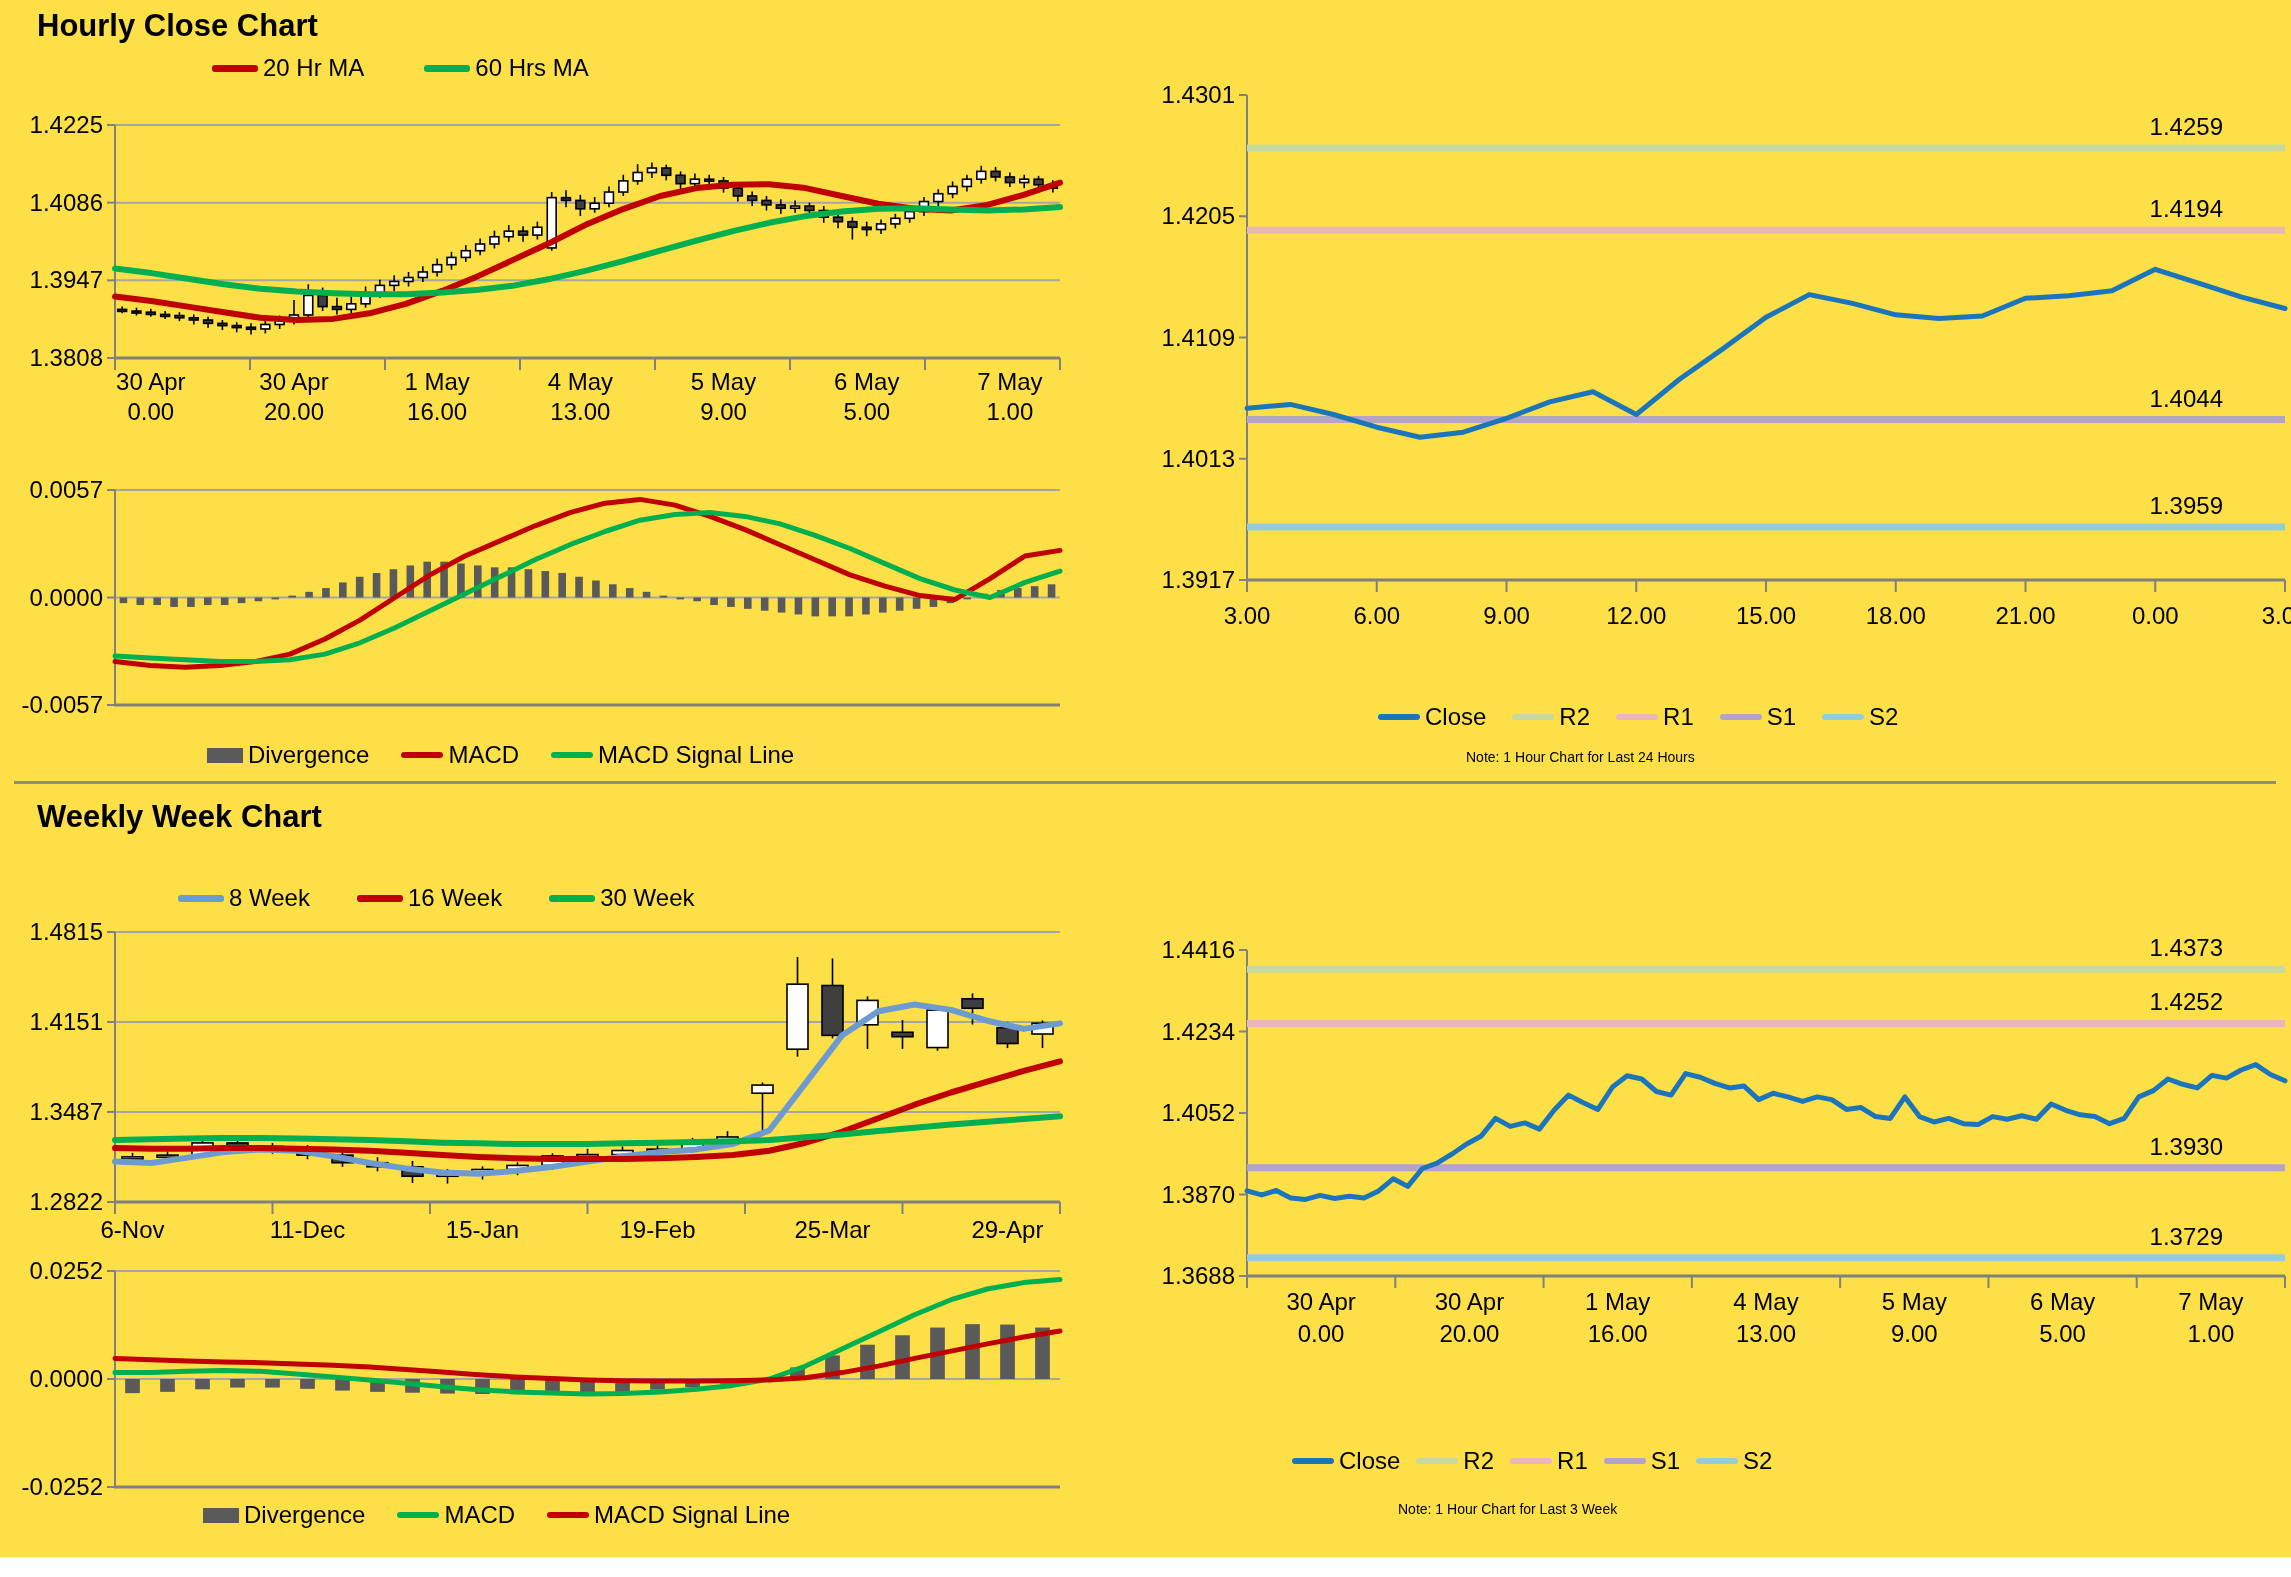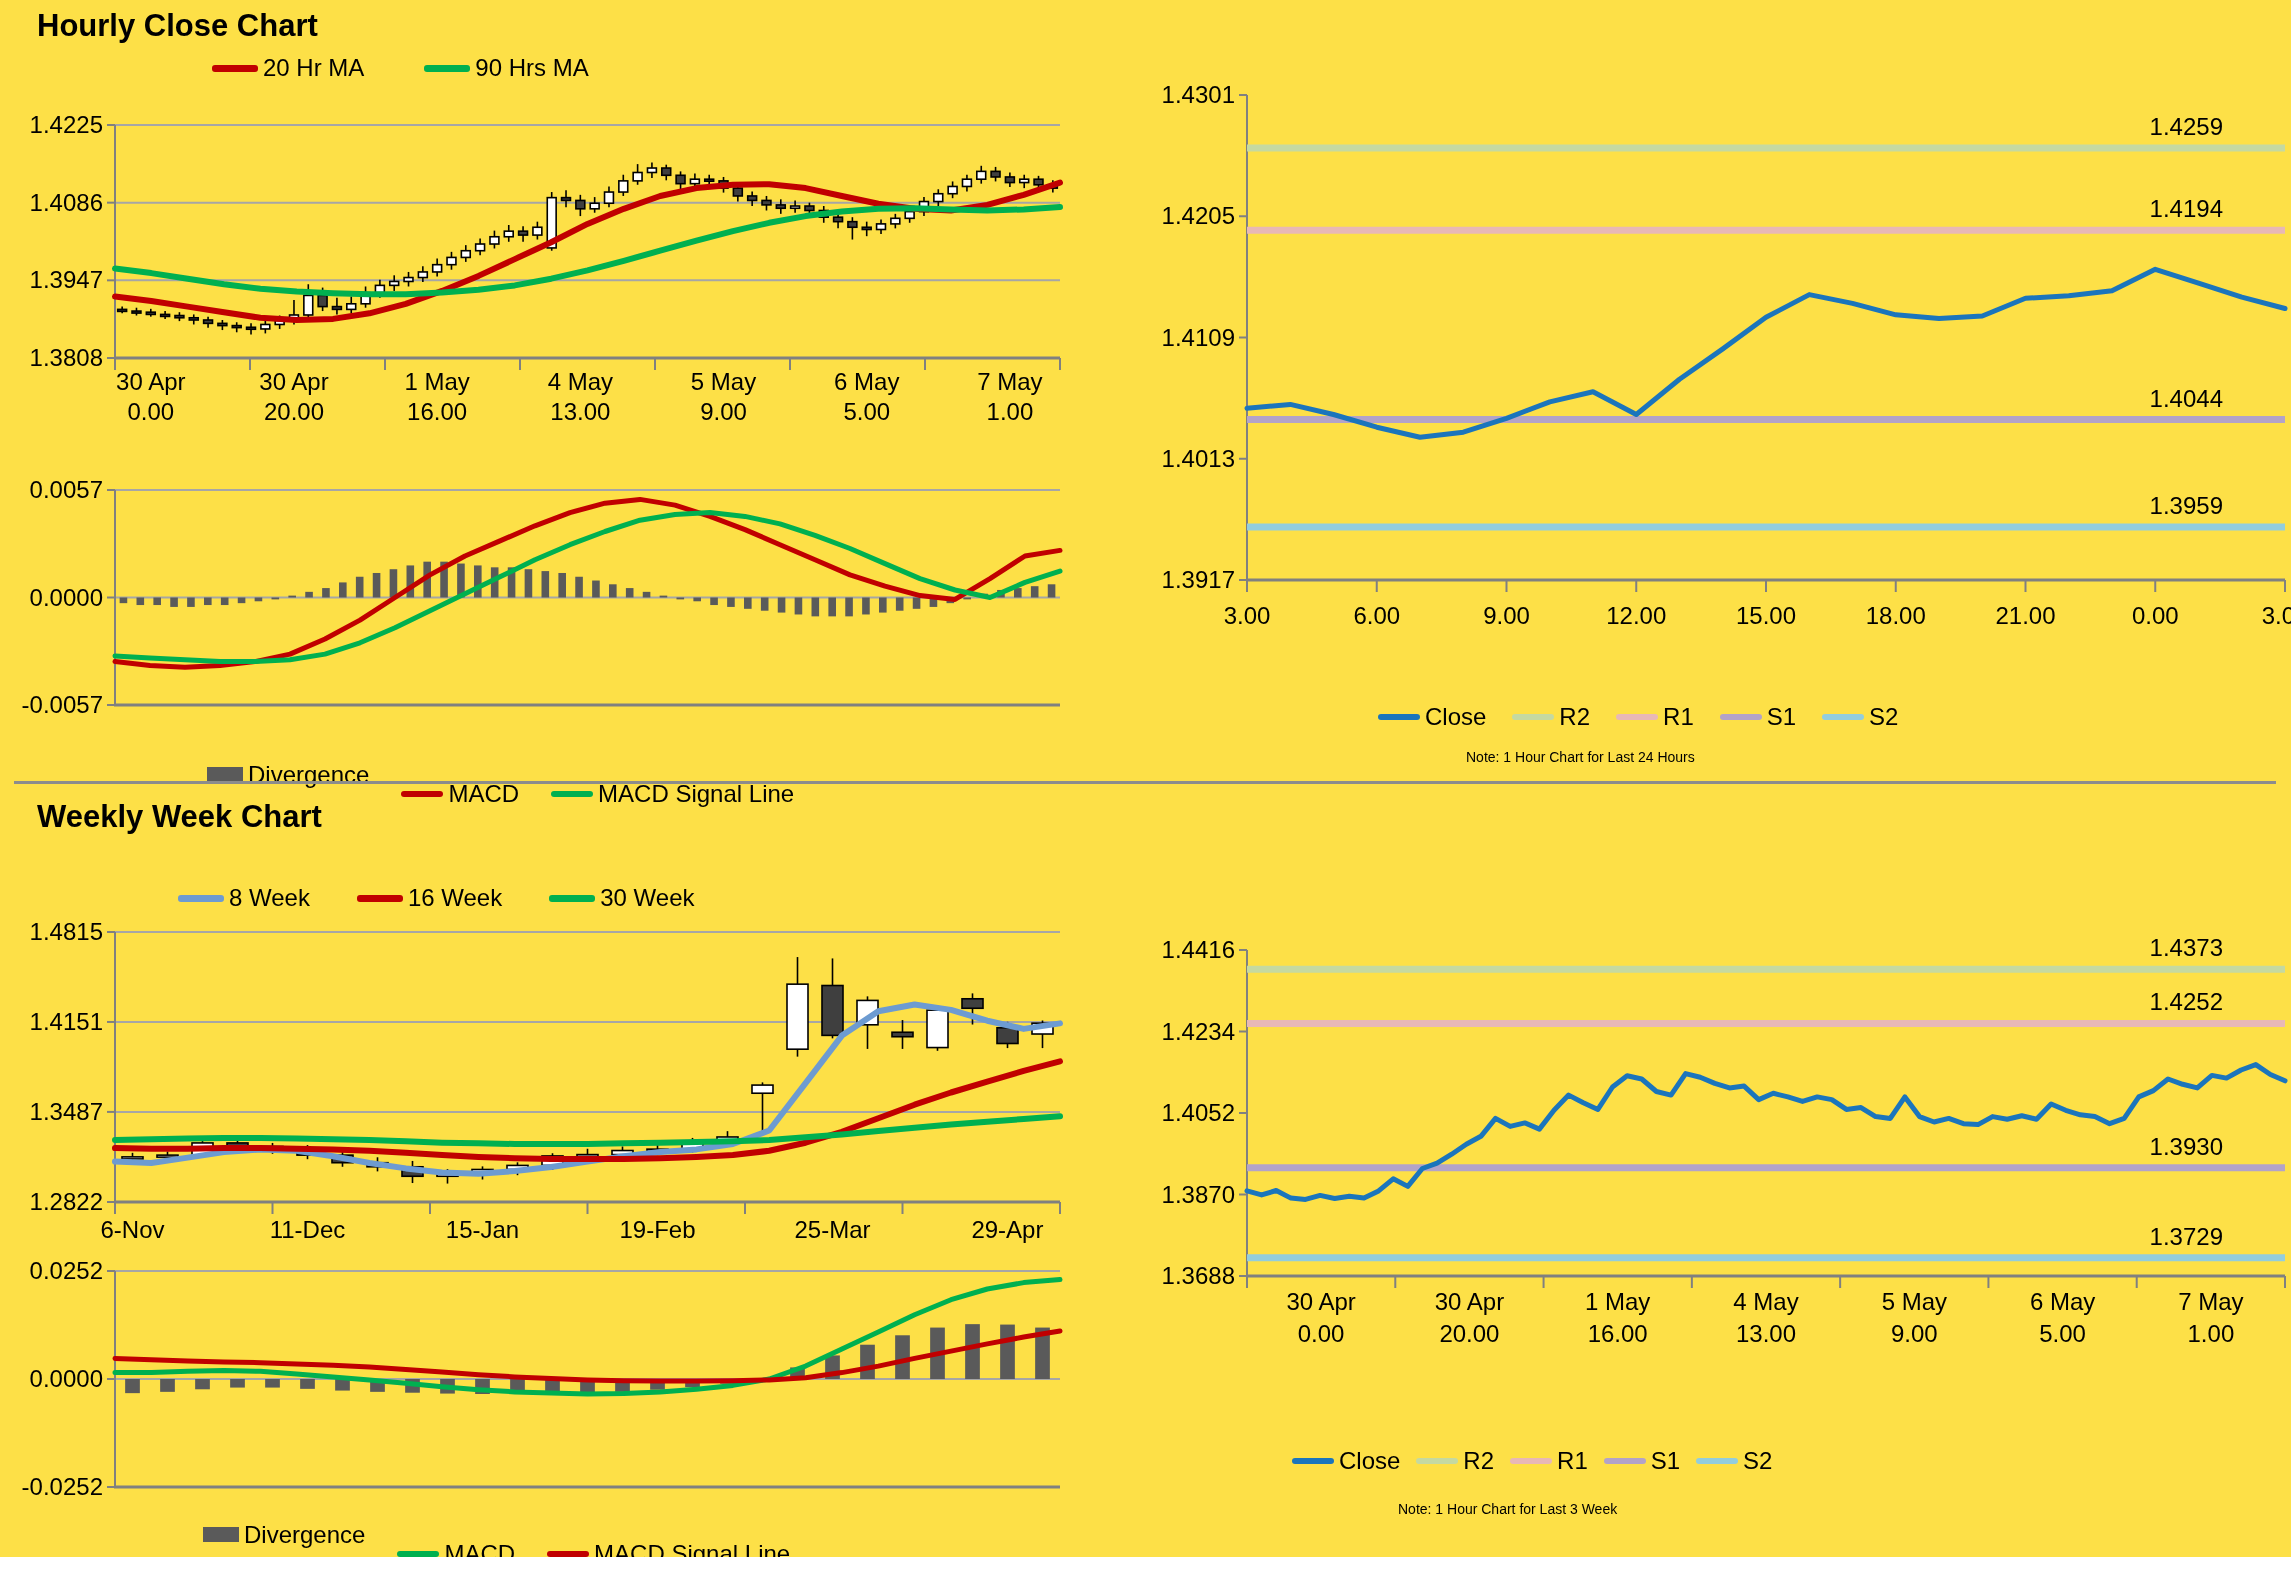--- a/index.html
+++ b/index.html
@@ -11,42 +11,42 @@
   svg text{font-size:24px;fill:#000;font-family:"Liberation Sans",sans-serif;}
   .legend{display:flex;align-items:center;white-space:nowrap;}
   .li{display:flex;align-items:center;}
   .sw{display:inline-block;flex:none;}
   .sw.line{width:46px;height:7px;border-radius:3px;}
   .sw.lineS{width:42px;height:6px;border-radius:3px;}
   .sw.box{width:36px;height:15px;}
   .lt{font-size:24px;margin-left:5px;}
   .g60 .li + .li{margin-left:60px;}
   .g47 .li + .li{margin-left:47px;}
-  .g32 .li + .li{margin-left:32px;margin-top:39px;}
+  .g32 .li + .li{margin-left:32px;}
   .g26 .li + .li{margin-left:26px;}
   .g16 .li + .li{margin-left:16px;}
   .note{font-size:14px;white-space:nowrap;}
   .hr{position:absolute;left:14px;width:2262px;height:3px;background:#8C8C8C;}
 </style>
 </head>
 <body>
 
 <div id="root">
 
   <h1 class="abs title" style="left:37px;top:8px;">Hourly Close Chart</h1>
   <h1 class="abs title" style="left:37px;top:799px;">Weekly Week Chart</h1>
 
   <div class="abs legend g60" style="left:212px;top:54px;">
     <span class="li">
       <i class="sw line" style="background: rgb(192, 0, 0);"></i>
       <span class="lt">20 Hr MA</span>
     </span>
     <span class="li">
       <i class="sw line" style="background: rgb(0, 176, 80);"></i>
-      <span class="lt">90 Hrs MA</span>
+      <span class="lt">60 Hrs MA</span>
     </span>
   </div>
 
   <svg class="chart" width="1045" height="382" style="left: 30px; top: 78px;">
       <line x1="85" x2="1030" y1="47" y2="47" stroke="#A6A6A6" stroke-width="2"></line>
       <line x1="77" x2="85" y1="47" y2="47" stroke="#808080" stroke-width="2"></line>
       <text x="73" y="55" text-anchor="end">1.4225</text>
       <line x1="85" x2="1030" y1="124.66666666666669" y2="124.66666666666669" stroke="#A6A6A6" stroke-width="2"></line>
       <line x1="77" x2="85" y1="124.66666666666669" y2="124.66666666666669" stroke="#808080" stroke-width="2"></line>
       <text x="73" y="132.66666666666669" text-anchor="end">1.4086</text>

